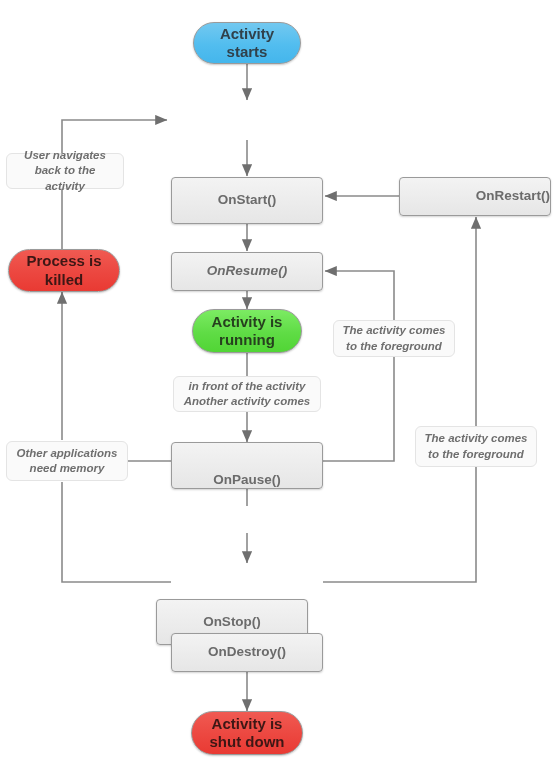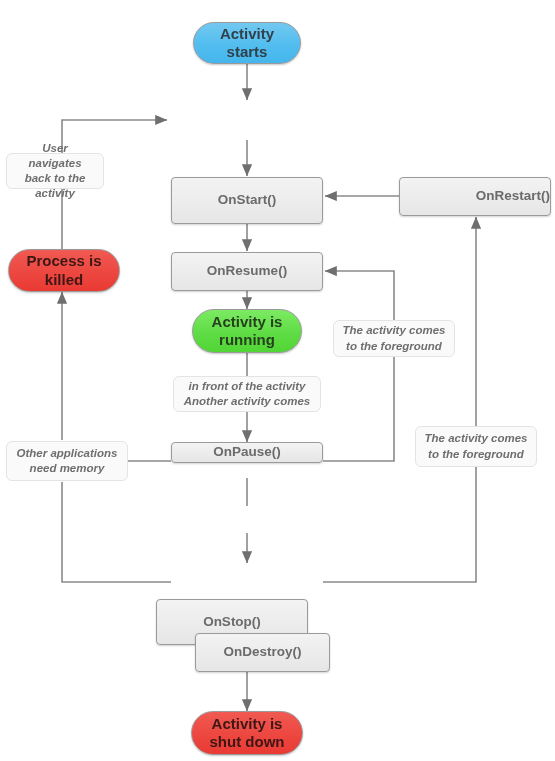--- a/index.html
+++ b/index.html
@@ -132,58 +132,58 @@
 
 
   <div class="node node-process" style="left:171px; top:177px; width:152px; height:47px;">
     <span>OnStart()</span>
   </div>
 
   <div class="node node-process" style="left:399px; top:177px; width:152px; height:39px;justify-content:flex-end;">
     <span>OnRestart()</span>
   </div>
 
-  <div class="node node-process" style="left:171px; top:252px; width:152px; height:39px;">
+  <div class="node node-process" style="left:171px; top:252px; width:152px; height:39px;font-style:italic;">
     <span>OnResume()</span>
   </div>
 
   <div class="node node-terminal term-green" style="left:192px; top:309px; width:110px; height:44px;">
     <div>
       <span class="node-text">Activity is</span>
       <span class="node-text">running</span>
     </div>
   </div>
 
-  <div class="node node-process" style="left:171px; top:442px; width:152px; height:21px;">
+  <div class="node node-process" style="left:171px; top:442px; width:152px; height:47px;align-items:flex-end;">
     <span>OnPause()</span>
   </div>
 
   <div class="node node-process" style="left:156px; top:563px; width:152px; height:46px;margin-top:36px;">
     <span>OnStop()</span>
   </div>
 
-  <div class="node node-process" style="left:171px; top:633px; width:135px; height:39px;margin-left:24px;">
+  <div class="node node-process" style="left:171px; top:633px; width:152px; height:39px;">
     <span>OnDestroy()</span>
   </div>
 
   <div class="node node-terminal term-red" style="left:8px; top:249px; width:112px; height:43px;">
     <div>
       <span class="node-text">Process is</span>
       <span class="node-text">killed</span>
     </div>
   </div>
 
   <div class="node node-terminal term-red" style="left:191px; top:711px; width:112px; height:44px;">
     <div>
       <span class="node-text">Activity is</span>
       <span class="node-text">shut down</span>
     </div>
   </div>
 
-  <div class="node node-label" style="left:6px; top:153px; width:98px; height:36px;">
+  <div class="node node-label" style="left:6px; top:153px; width:118px; height:36px;">
     <div>
       <span class="node-text">User navigates</span>
       <span class="node-text">back to the activity</span>
     </div>
   </div>
 
   <div class="node node-label" style="left:333px; top:320px; width:122px; height:37px;">
     <div>
       <span class="node-text">The activity comes</span>
       <span class="node-text">to the foreground</span>

